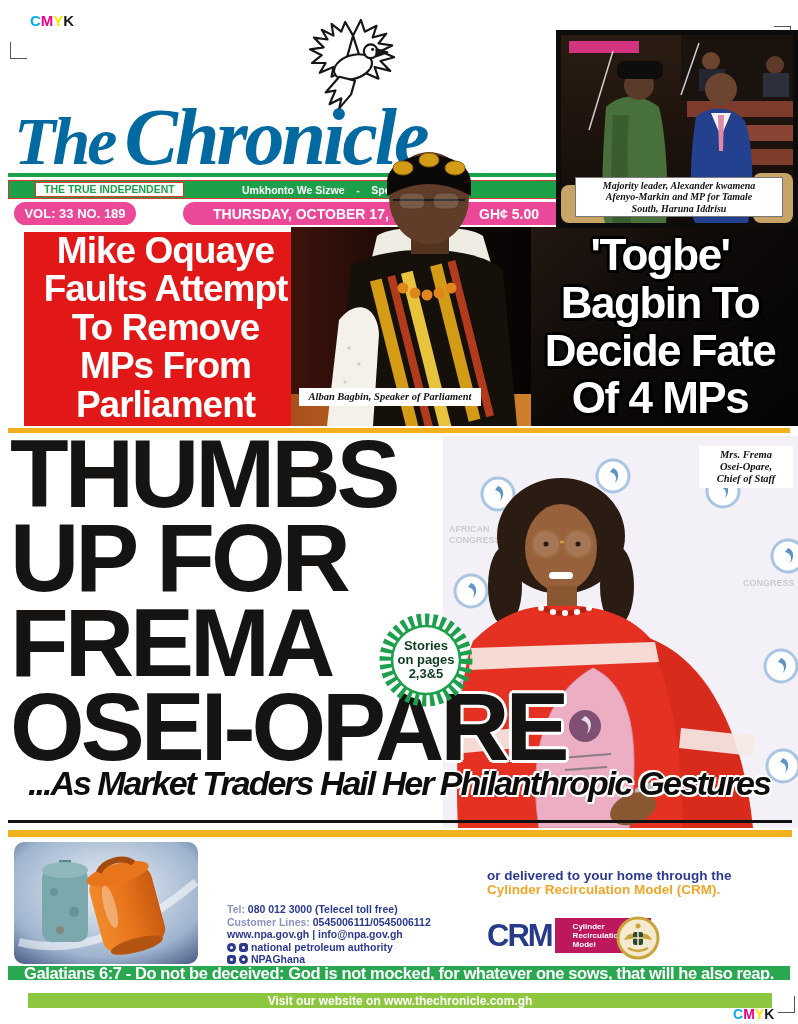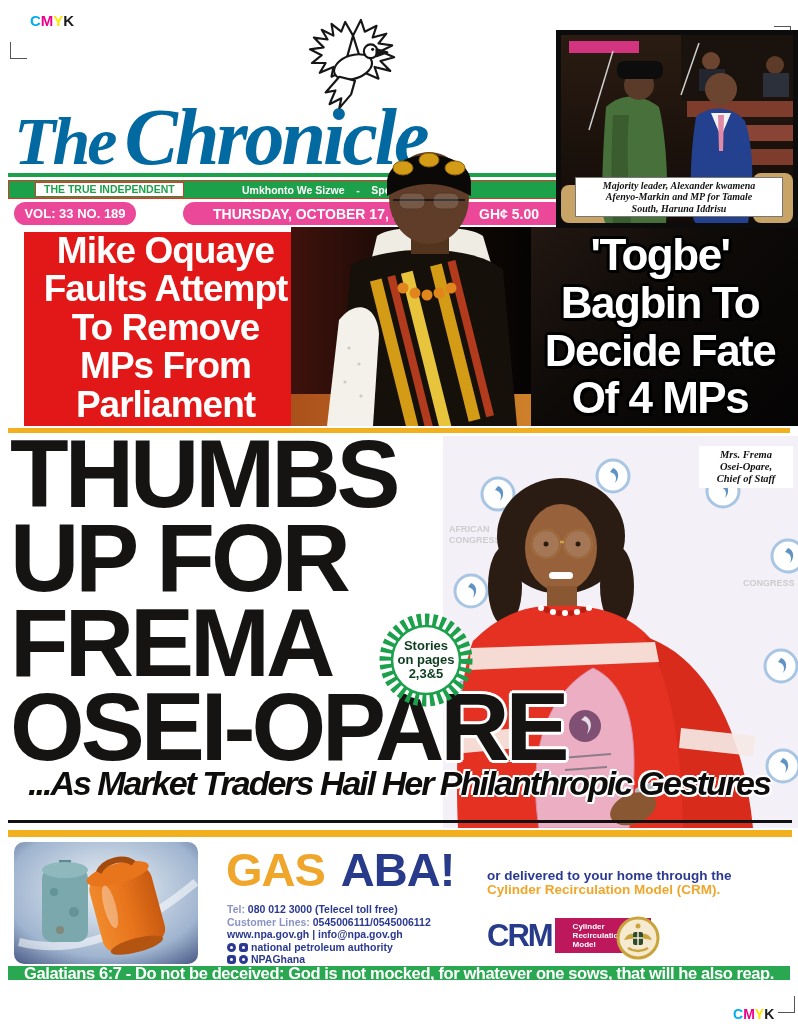--- a/index.html
+++ b/index.html
@@ -242,20 +242,21 @@
       <rect x="120" y="92" width="38" height="24" fill="#53341f"></rect>
       <ellipse cx="138" cy="60" rx="40" ry="46" fill="#5f3d28"></ellipse>
       <path d="M96 44 C98 8 178 8 180 44 L180 58 C152 42 124 42 96 58 Z" fill="#0b0908"></path>
       <ellipse cx="112" cy="30" rx="10" ry="7" fill="#d49b16" stroke="#8a6206"></ellipse>
       <ellipse cx="138" cy="22" rx="10" ry="7" fill="#d49b16" stroke="#8a6206"></ellipse>
       <ellipse cx="164" cy="30" rx="10" ry="7" fill="#d49b16" stroke="#8a6206"></ellipse>
       <line x1="102" y1="62" x2="174" y2="62" stroke="#1a1a1a" stroke-width="2"></line>
       <rect x="108" y="55" width="26" height="16" rx="7" fill="#fff" opacity=".14" stroke="#1a1a1a"></rect>
       <rect x="142" y="55" width="26" height="16" rx="7" fill="#fff" opacity=".14" stroke="#1a1a1a"></rect>
     </svg>
+    <div class="photo-caption" id="bagbin-caption">Alban Bagbin, Speaker of Parliament</div>
   </div>
 
   <div class="abs" id="gold-rule-1"></div>
 
   <div class="abs" id="main-photo">
     <svg width="355" height="392" viewBox="0 0 355 392">
       <rect width="355" height="392" fill="#f3f0f7"></rect>
       <g stroke="#a8c6e4" stroke-width="3" fill="#fff">
         <circle cx="55" cy="58" r="16"></circle>
           <circle cx="170" cy="40" r="16"></circle>
@@ -374,23 +375,20 @@
       <g transform="rotate(-15 115 70)">
         <rect x="82" y="28" width="64" height="78" rx="14" fill="url(#orng)"></rect>
         <ellipse cx="114" cy="30" rx="32" ry="10" fill="#e8741c"></ellipse>
         <path d="M96 24 C104 14 124 14 132 24" stroke="#a34a0e" stroke-width="6" fill="none"></path>
         <ellipse cx="114" cy="104" rx="27" ry="7" fill="#b35410"></ellipse>
         <ellipse cx="98" cy="60" rx="6" ry="22" fill="#fff" opacity=".35"></ellipse>
       </g>
     </svg>
   </div>
 
-  <div class="abs" id="ad-brand">
-    <span class="gas">GAS</span><span class="aba">ABA!</span>
-  </div>
   <div class="abs" id="ad-contact">
     <div><span class="lbl">Tel:</span> <b>080 012 3000 (Telecel toll free)</b></div>
     <div><span class="lbl">Customer Lines:</span> <b>0545006111/0545006112</b></div>
     <div><b>www.npa.gov.gh | info@npa.gov.gh</b></div>
     <div><span class="soc rnd"></span><span class="soc"></span><b>national petroleum authority</b></div>
     <div><span class="soc"></span><span class="soc rnd"></span><b>NPAGhana</b></div>
   </div>
 
   <div class="abs" id="ad-pitch">
     <div>or delivered to your home through the</div>
@@ -410,17 +408,20 @@
     <rect x="17" y="16" width="10" height="13" rx="2" fill="#2e4a2e"></rect>
     <line x1="17" y1="22" x2="27" y2="22" stroke="#f5ead0" stroke-width="1.5"></line>
     <line x1="22" y1="16" x2="22" y2="29" stroke="#f5ead0" stroke-width="1.5"></line>
     <path d="M12 32 C18 36 26 36 32 32" stroke="#caa53f" stroke-width="2.5" fill="none"></path>
     <circle cx="22" cy="10" r="2.5" fill="#caa53f"></circle>
   </svg>
 
   <div class="abs" id="verse-bar">
     <span>Galatians 6:7 - Do not be deceived: God is not mocked, for whatever one sows, that will he also reap.</span>
   </div>
+  <div class="abs" id="website-bar">
+    <span>Visit our website on www.thechronicle.com.gh</span>
+  </div>
   <div class="abs cmyk" id="cmyk-bottom">
     <span class="c-c">C</span><span class="c-m">M</span><span class="c-y">Y</span><span class="c-k">K</span>
   </div>
 
 </div>
 
 </body></html>

